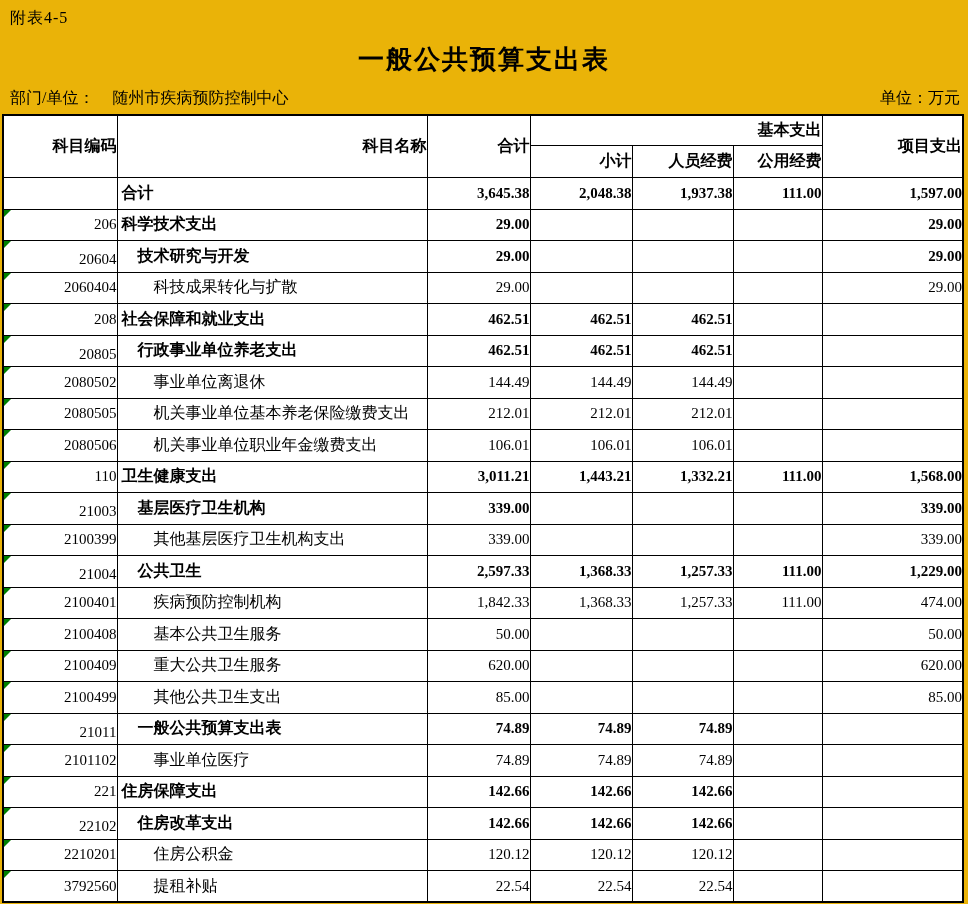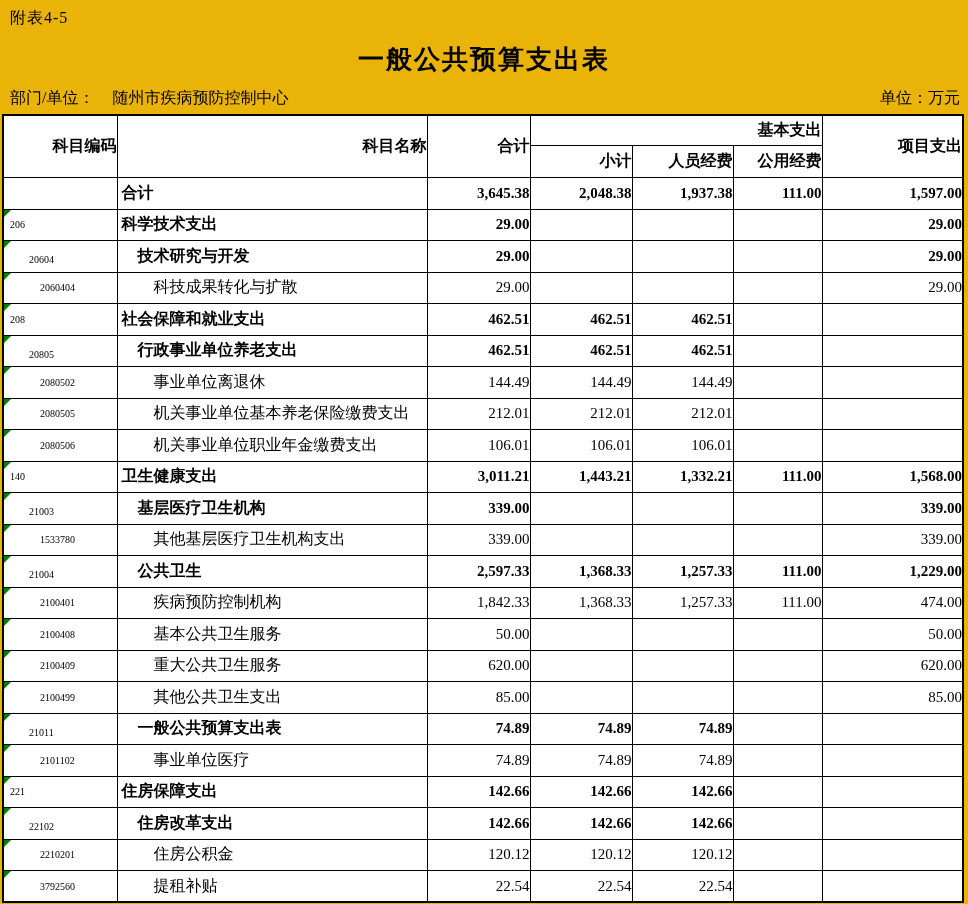--- a/index.html
+++ b/index.html
@@ -67,22 +67,22 @@
     font-size: 16px;
     font-weight: bold;
     text-align: right;
     vertical-align: middle;
   }
   thead tr.h1 th { height: 29px; }
   thead tr.h2 th { height: 31px; }
   tbody tr { height: 31.5px; }
   td.code {
     position: relative;
-    text-align: left;
-    font-size: 10px;
+    text-align: right;
+    font-size: 15px;
     vertical-align: middle;
     font-family: Liberation Serif, serif;
   }
   td.code .code-text { display: inline-block; }
   td.name {
     text-align: left;
     font-size: 16px;
     vertical-align: middle;
   }
   td.num {
@@ -272,21 +272,21 @@
     </td>
     <td class="num">106.01</td>
     <td class="num">106.01</td>
     <td class="num">106.01</td>
     <td class="num"></td>
     <td class="num"></td>
   </tr>
         <tr class="lvl1 bold marker">
     <td class="code">
       <span class="tri"></span>
-      <span class="code-text">140</span>
+      <span class="code-text">110</span>
     </td>
     <td class="name">
       <span class="name-text">卫生健康支出</span>
     </td>
     <td class="num">3,011.21</td>
     <td class="num">1,443.21</td>
     <td class="num">1,332.21</td>
     <td class="num">111.00</td>
     <td class="num">1,568.00</td>
   </tr>
@@ -300,21 +300,21 @@
     </td>
     <td class="num">339.00</td>
     <td class="num"></td>
     <td class="num"></td>
     <td class="num"></td>
     <td class="num">339.00</td>
   </tr>
         <tr class="lvl3 marker">
     <td class="code">
       <span class="tri"></span>
-      <span class="code-text">1533780</span>
+      <span class="code-text">2100399</span>
     </td>
     <td class="name">
       <span class="name-text">其他基层医疗卫生机构支出</span>
     </td>
     <td class="num">339.00</td>
     <td class="num"></td>
     <td class="num"></td>
     <td class="num"></td>
     <td class="num">339.00</td>
   </tr>

